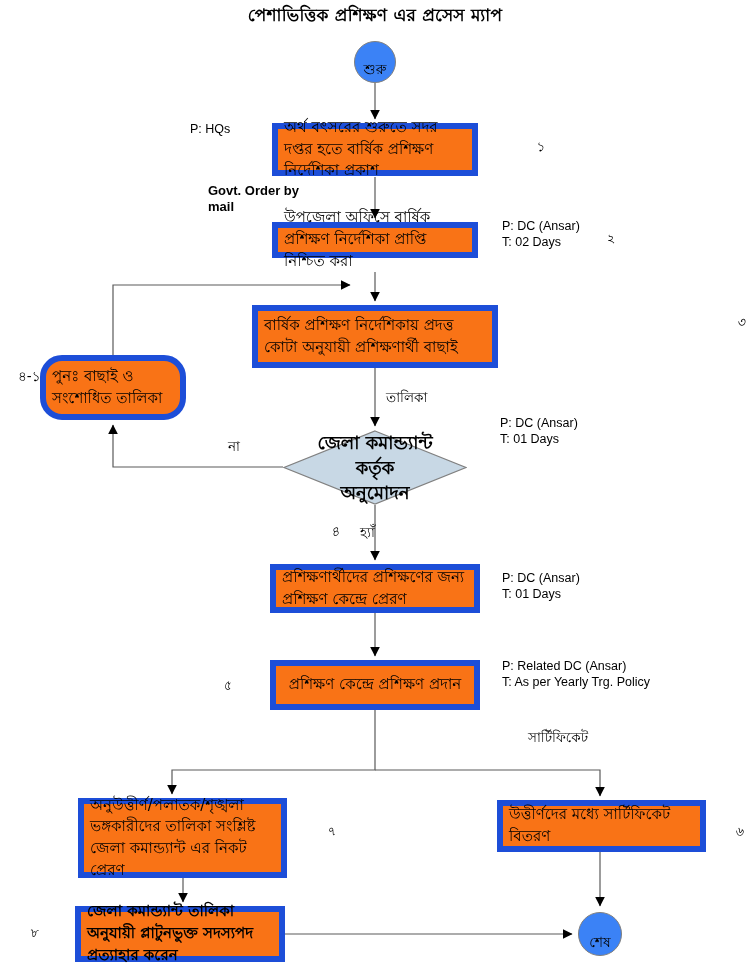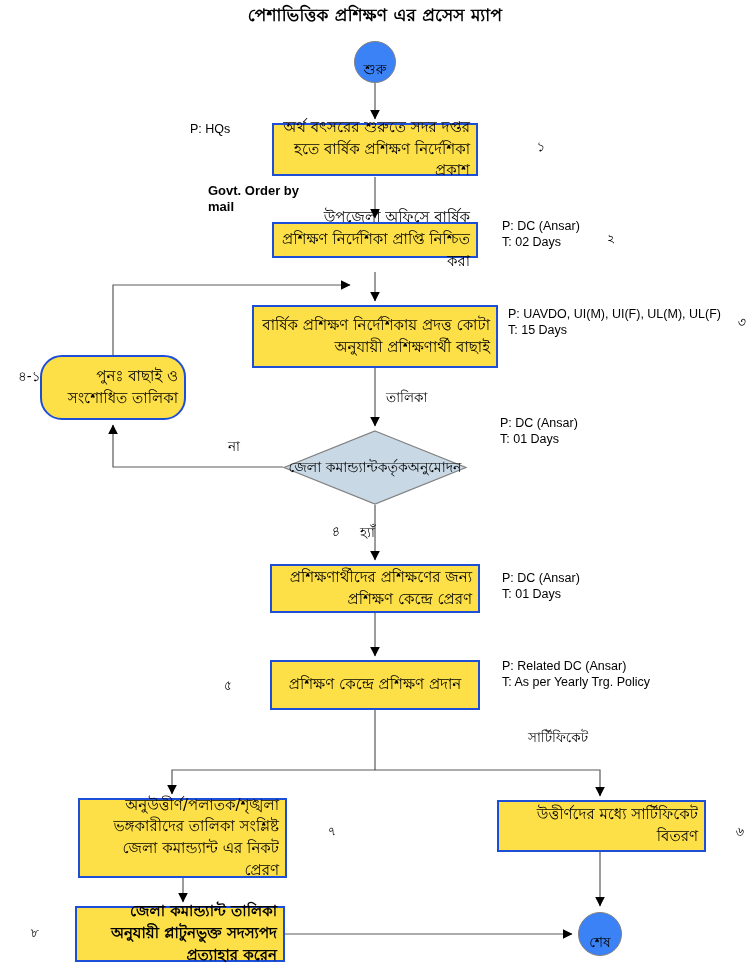--- a/index.html
+++ b/index.html
@@ -6,34 +6,34 @@
   #stage{
     position:relative;width:750px;height:963px;background:#fff;overflow:hidden;
     font-family:"DejaVu Sans","Liberation Sans",sans-serif;color:#000;padding-left:16px;
   }
   .title{
     position:absolute;left:0;top:2px;width:750px;text-align:center;
     font-size:17px;font-weight:bold;letter-spacing:.2px;
   }
   svg.wires{position:absolute;left:0;top:0;width:750px;height:963px;}
   .node{
-    position:absolute;background:#fde047;border:2px solid #1d4ed8;
-    display:flex;align-items:center;justify-content:center;text-align:right;
+    position:absolute;background:#f97316;border:6px solid #1d4ed8;
+    display:flex;align-items:center;justify-content:center;text-align:left;
     font-size:15px;line-height:1.45;box-sizing:border-box;padding:2px 6px;
   }
   .circle{
     position:absolute;background:#3b82f6;border:1.5px solid #808080;border-radius:50%;
     display:flex;align-items:flex-end;justify-content:center;text-align:center;
     font-size:14px;box-sizing:border-box;
   }
   .diamond{position:absolute;}
   .diamond .dtext{
     position:absolute;left:0;top:0;width:100%;height:100%;
-    display:flex;flex-direction:row;align-items:center;justify-content:center;
-    text-align:center;font-size:14px;line-height:1.4;
+    display:flex;flex-direction:column;align-items:center;justify-content:center;
+    text-align:center;font-size:18px;line-height:1.4;font-weight:bold;
   }
   .anno{position:absolute;font-size:12.5px;line-height:1.25;white-space:nowrap;
     font-family:"Liberation Sans","DejaVu Sans",sans-serif;}
   .anno.bn{font-family:"DejaVu Sans","Liberation Sans",sans-serif;font-size:13.5px;}
   .anno.bold{font-weight:bold;white-space:normal;font-size:13px;}
   .stepnum{
     position:absolute;font-size:13px;font-style:italic;
     transform:rotate(-18deg);font-family:"DejaVu Sans",sans-serif;
   }
 </style>
@@ -105,24 +105,20 @@
 
   <div class="anno" style="left:190px;top:122px;">P: HQs</div>
 
   <div class="anno bold" style="left:208px;top:183px;width:110px;">Govt. Order by mail</div>
 
   <div class="anno" style="left:502px;top:219px;">
     <div>P: DC (Ansar)</div>
     <div>T: 02 Days</div>
   </div>
 
-  <div class="anno" style="left:508px;top:307px;">
-    <div>P: UAVDO, UI(M), UI(F), UL(M), UL(F)</div>
-    <div>T: 15 Days</div>
-  </div>
 
   <div class="anno" style="left:500px;top:416px;">
     <div>P: DC (Ansar)</div>
     <div>T: 01 Days</div>
   </div>
 
   <div class="anno" style="left:502px;top:571px;">
     <div>P: DC (Ansar)</div>
     <div>T: 01 Days</div>
   </div>

